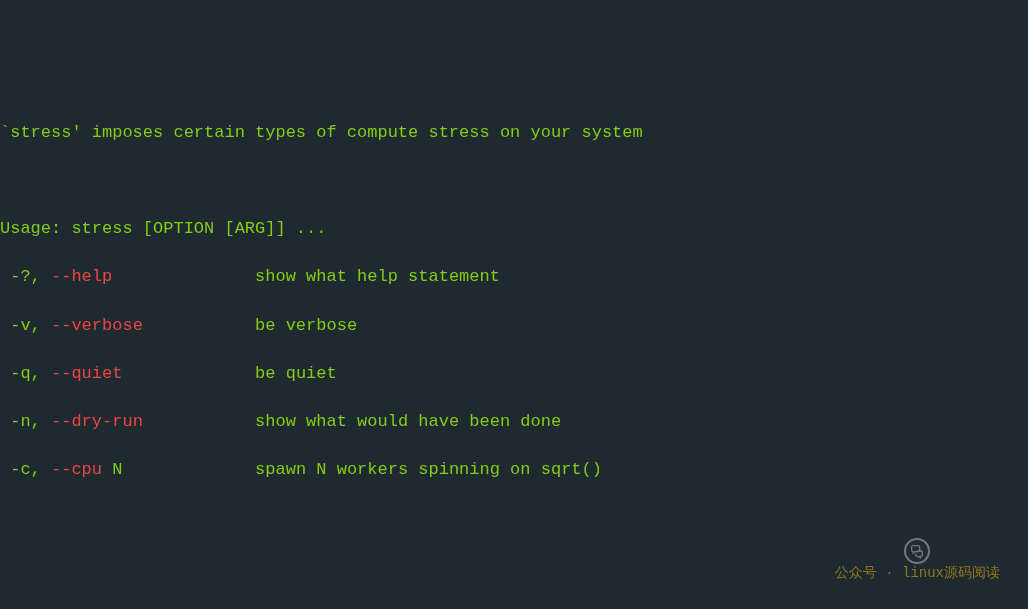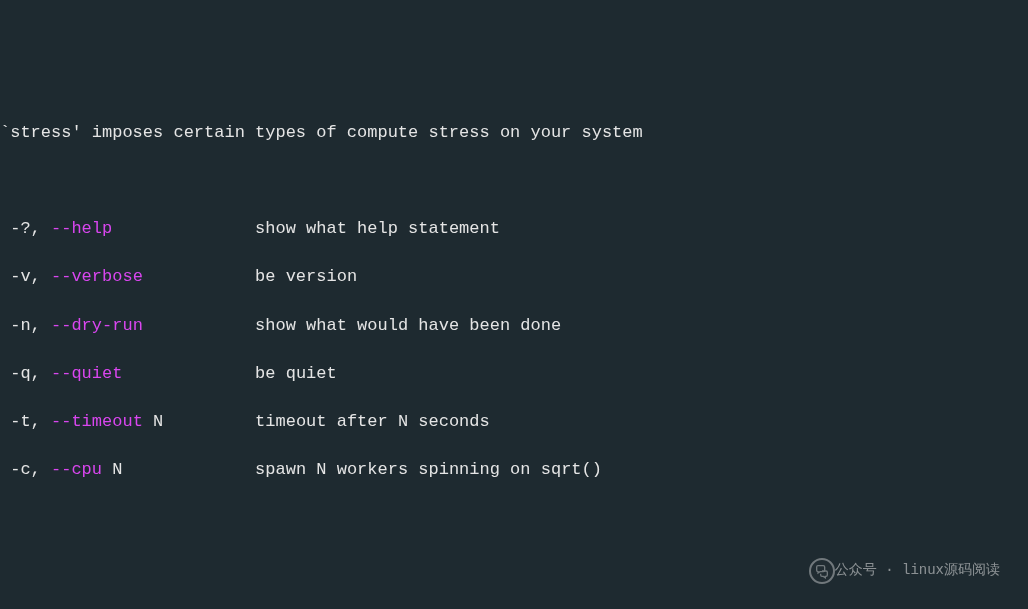--- a/index.html
+++ b/index.html
@@ -20,32 +20,33 @@
     position: relative;
     white-space: pre;
   }
   .terminal {
     padding: 0;
   }
   .line {
     display: block;
     white-space: pre;
   }
-  .cyan { color: #d946ef; }
-  .white { color: #e5e5e5; }
+  .cyan { color: #ef4444; }
+  .white { color: #84cc16; }
   .watermark {
     position: absolute;
     right: 28px;
     bottom: 25px;
     display: flex;
     align-items: center;
     gap: 0;
     opacity: 0.55;
-    color: #e5e5e5;
+    color: #eab308;
     font-size: 14px;
+    flex-direction: column;
   }
   .watermark .bubble {
     width: 26px;
     height: 26px;
     border: 2px solid #b5b9bb;
     border-radius: 50%;
     display: flex;
     align-items: center;
     justify-content: center;
     position: relative;
@@ -57,25 +58,25 @@
   }
 </style>
 </head>
 <body>
 
 
 
 <div class="terminal">
 <span class="line"><span class="white">`stress' imposes certain types of compute stress on your system</span></span>
 <span class="line"> </span>
+<span class="line"><span class="white">Usage: stress [OPTION [ARG]] ...</span></span>
 <span class="line"><span class="white"> -?, </span><span class="cyan">--help</span><span class="white">              </span><span class="white">show what help statement</span></span>
-<span class="line"><span class="white"> -v, </span><span class="cyan">--verbose</span><span class="white">           </span><span class="white">be version</span></span>
+<span class="line"><span class="white"> -v, </span><span class="cyan">--verbose</span><span class="white">           </span><span class="white">be verbose</span></span>
+<span class="line"><span class="white"> -q, </span><span class="cyan">--quiet</span><span class="white">     </span><span class="white">        </span><span class="white">be quiet</span></span>
 <span class="line"><span class="white"> -n, </span><span class="cyan">--dry-run</span><span class="white">           </span><span class="white">show what would have been done</span></span>
-<span class="line"><span class="white"> -q, </span><span class="cyan">--quiet</span><span class="white">     </span><span class="white">        </span><span class="white">be quiet</span></span>
-<span class="line"><span class="white"> -t, </span><span class="cyan">--timeout</span><span class="white"> N</span><span class="white">         </span><span class="white">timeout after N seconds</span></span>
 <span class="line"><span class="white"> -c, </span><span class="cyan">--cpu</span><span class="white"> N</span><span class="white">     </span><span class="white">        </span><span class="white">spawn N workers spinning on sqrt()</span></span>
 
 
 
 
 
 
 
 
 

